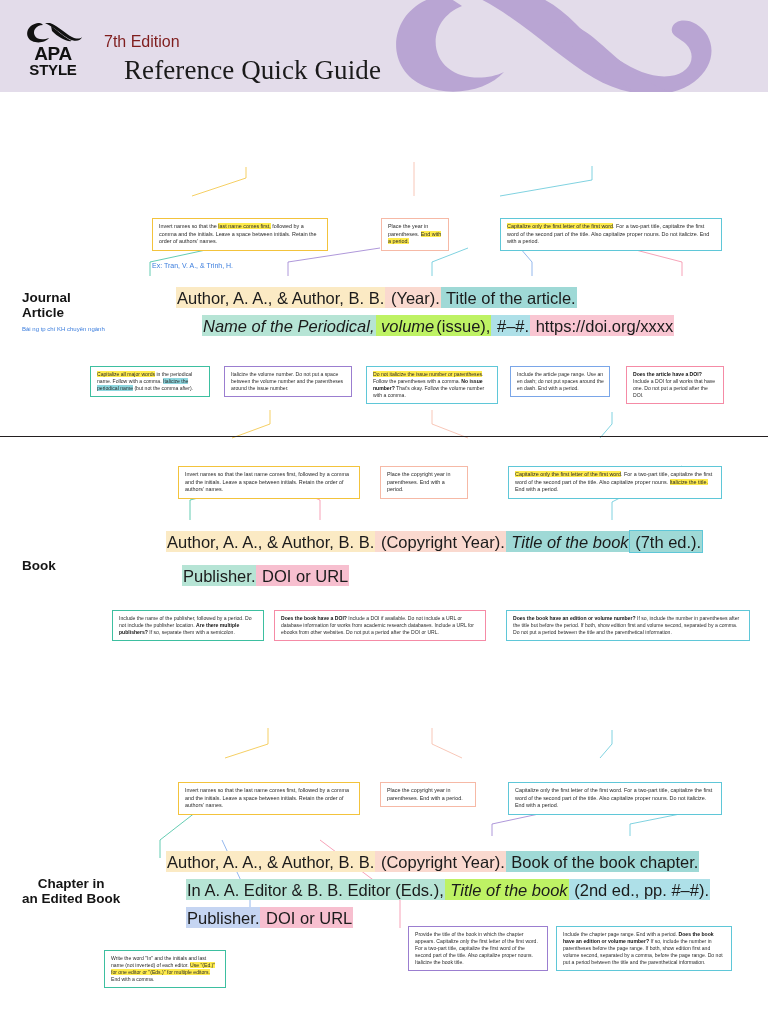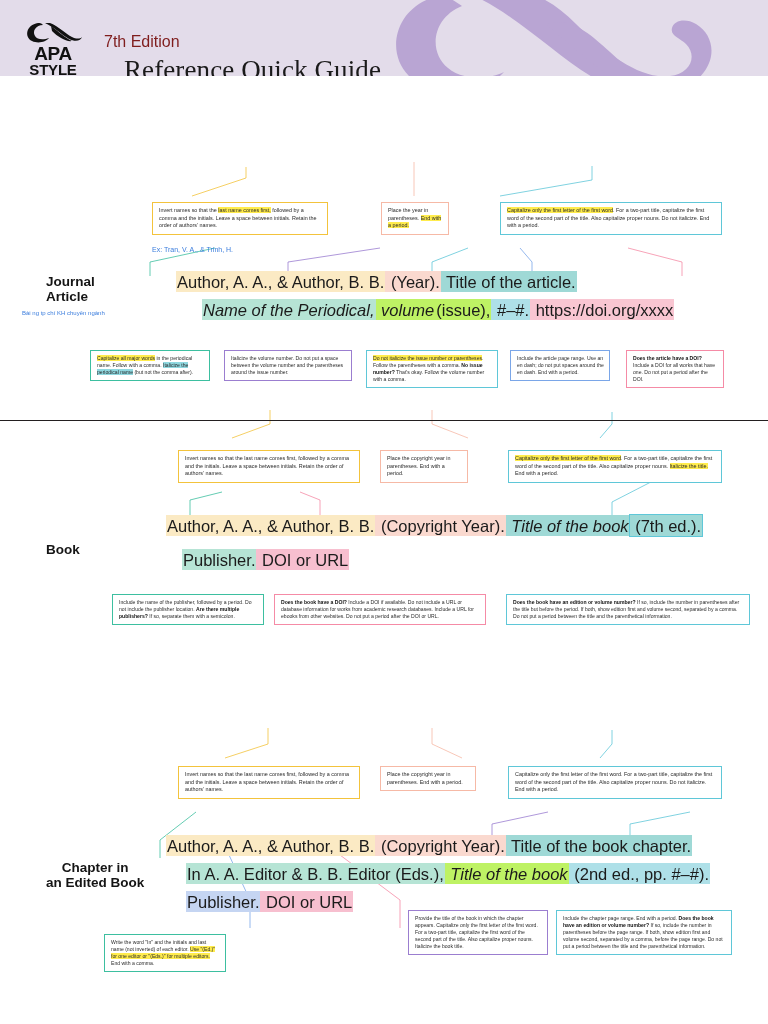--- a/index.html
+++ b/index.html
@@ -9,21 +9,21 @@
     background:#ffffff;
     font-family:"Liberation Sans", sans-serif;
     color:#231f20;
     position:relative;
     overflow:hidden;
   }
 
   
   .header {
     position:relative;
-    height:76px;
+    height:92px;
     background:#e3dcea;
     overflow:hidden;
   }
   .header .swirl {
     position:absolute;
     right:0; top:-6px;
     width:390px; height:112px;
     opacity:1;
   }
   .header .logo {
@@ -52,21 +52,20 @@
   
   .sheet { position:relative; }
   .divider {
     position:absolute; left:0; width:768px;
     height:1px; background:#231f20;
   }
   .sec-label {
     position:absolute;
     font-weight:bold; font-size:13.5px; line-height:15px;
     color:#151515;
-    margin-left:24px;
   }
   .sec-sub {
     position:absolute;
     font-size:6px; line-height:7px; color:#3b7ddd;
     width:92px;
   }
 
   
   .box {
     position:absolute;
@@ -219,21 +218,21 @@
 <div class="sheet">
   <div class="sec-label" style="left:22px; top:784px;text-align:center;">
     <span>Chapter in</span><br>
     <span>an Edited Book</span>
   </div>
 
   <div class="box b-yellow" style="left:178px; top:690px; width:182px;">Invert names so that the last name comes first, followed by a comma and the initials. Leave a space between initials. Retain the order of authors' names.</div>
   <div class="box b-peach" style="left:380px; top:690px; width:96px;">Place the copyright year in parentheses. End with a period.</div>
   <div class="box b-cyan" style="left:508px; top:690px; width:214px;">Capitalize only the first letter of the first word. For a two-part title, capitalize the first word of the second part of the title. Also capitalize proper nouns. Do not italicize. End with a period.</div>
 
-  <div class="ref" style="left:166px; top:756px;"><span class="seg s-yellow">Author, A. A., &amp; Author, B. B.</span><span class="seg s-peach"> (Copyright Year).</span><span class="seg s-teal"> Title of the book chapter.</span></div>
+  <div class="ref" style="left:166px; top:756px;"><span class="seg s-yellow">Author, A. A., &amp; Author, B. B.</span><span class="seg s-peach"> (Copyright Year).</span><span class="seg s-teal"> Book of the book chapter.</span></div>
   <div class="ref" style="left:186px; top:784px;"><span class="seg s-mint">In A. A. Editor &amp; B. B. Editor (Eds.),</span><span class="seg s-purple it"> Title of the book</span><span class="seg s-cyan"> (2nd ed., pp. #–#).</span></div>
   <div class="ref" style="left:186px; top:812px;"><span class="seg s-blue">Publisher.</span><span class="seg s-pinkd"> DOI or URL</span></div>
 
   <div class="box b-teal sm" style="left:104px; top:858px; width:122px;">Write the word "In" and the initials and last name (not inverted) of each editor. <span class="hl">Use "(Ed.)" for one editor or "(Eds.)" for multiple editors.</span> End with a comma.</div>
   <div class="box b-purple sm" style="left:408px; top:834px; width:140px;">Provide the title of the book in which the chapter appears. Capitalize only the first letter of the first word. For a two-part title, capitalize the first word of the second part of the title. Also capitalize proper nouns. Italicize the book title.</div>
   <div class="box b-cyan sm" style="left:556px; top:834px; width:176px;">Include the chapter page range. End with a period. <b>Does the book have an edition or volume number?</b> If so, include the number in parentheses before the page range. If both, show edition first and volume second, separated by a comma, before the page range. Do not put a period between the title and the parenthetical information.</div>
 
 </div>
 
 </body></html>

